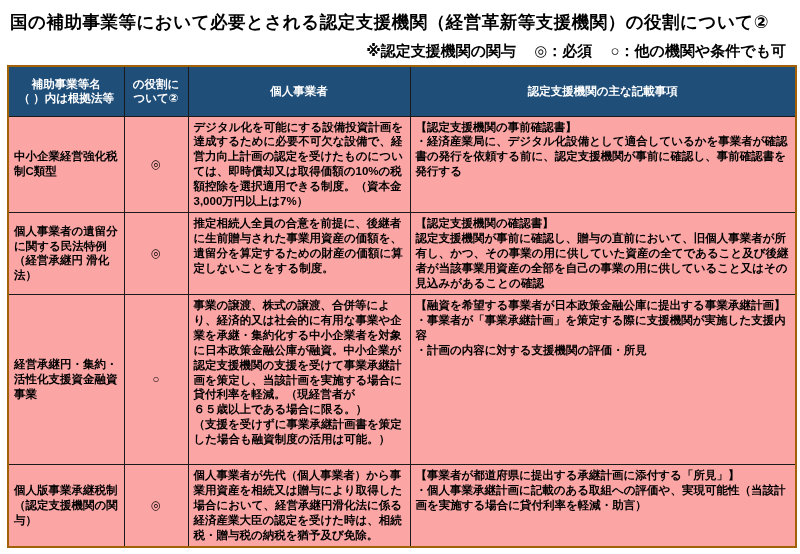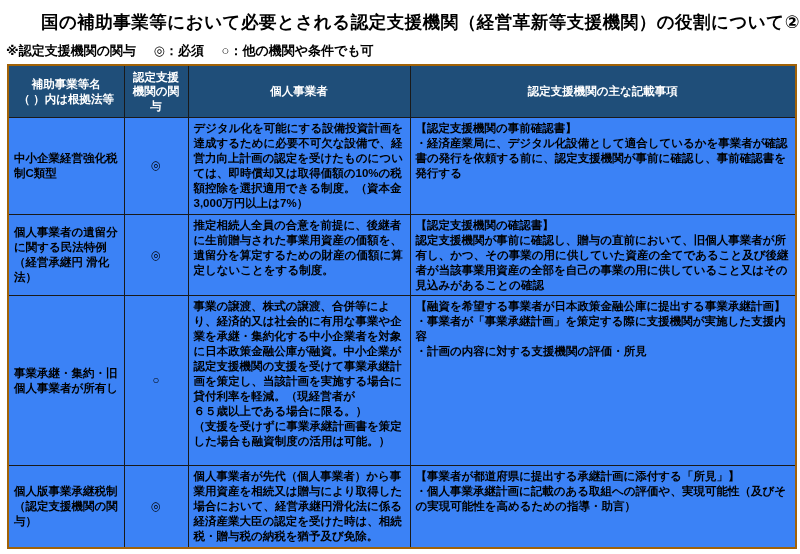--- a/index.html
+++ b/index.html
@@ -12,30 +12,31 @@
     color: #000000;
     overflow: hidden;
   }
   .page {
     width: 800px;
     height: 554px;
     box-sizing: border-box;
     padding-top: 8px;
   }
   .title {
-    text-align: right;
+    text-align: left;
     font-weight: bold;
     font-size: 17.5px;
     letter-spacing: 0.5px;
-    margin: 2px 0 8px 4px;
+    margin: 2px 0 8px 10px;
   }
   .legend {
-    font-size: 13px;
+    font-size: 15px;
     font-weight: bold;
     margin: 8px 0 4px 6px;
+    text-align: right;
   }
   .legend span { margin-right: 14px; }
   table.subsidy {
     border-collapse: collapse;
     table-layout: fixed;
     width: 788px;
     margin-left: 7px;
     border: 2px solid #a16207;
   }
   table.subsidy th {
@@ -50,21 +51,21 @@
     white-space: pre-line;
     line-height: 1.25;
   }
   table.subsidy td {
     border: 1px solid #1a1a1a;
     font-size: 11.5px;
     font-weight: bold;
     line-height: 1.3;
     padding: 3px 5px;
     white-space: pre-line;
-    background: #3b82f6;
+    background: #fca5a5;
   }
   td.name-cell { vertical-align: middle; }
   td.mark-cell {
     text-align: center;
     vertical-align: middle;
     font-size: 13px;
     font-weight: normal;
   }
   td.overview-cell, td.notes-cell { vertical-align: top; }
   col.c-name { width: 116px; }
@@ -94,54 +95,54 @@
     <colgroup>
       <col class="c-name">
       <col class="c-mark">
       <col class="c-overview">
       <col class="c-notes">
     </colgroup>
     <thead>
       <tr class="head-row">
         <th>補助事業等名
 （ ）内は根拠法等</th>
-        <th>認定支援機関の関与</th>
+        <th>の役割について②</th>
         <th>個人事業者</th>
         <th>認定支援機関の主な記載事項</th>
       </tr>
     </thead>
     <tbody>
       <tr class="row-1">
         <td class="name-cell">中小企業経営強化税制C類型</td>
         <td class="mark-cell">◎</td>
         <td class="overview-cell">デジタル化を可能にする設備投資計画を達成するために必要不可欠な設備で、経営力向上計画の認定を受けたものについては、即時償却又は取得価額の10%の税額控除を選択適用できる制度。（資本金3,000万円以上は7%）</td>
         <td class="notes-cell">【認定支援機関の事前確認書】
 ・経済産業局に、デジタル化設備として適合しているかを事業者が確認書の発行を依頼する前に、認定支援機関が事前に確認し、事前確認書を発行する</td>
       </tr>
       <tr class="row-2">
         <td class="name-cell">個人事業者の遺留分に関する民法特例（経営承継円 滑化法）</td>
         <td class="mark-cell">◎</td>
         <td class="overview-cell">推定相続人全員の合意を前提に、後継者に生前贈与された事業用資産の価額を、遺留分を算定するための財産の価額に算定しないことをする制度。</td>
         <td class="notes-cell">【認定支援機関の確認書】
 認定支援機関が事前に確認し、贈与の直前において、旧個人事業者が所有し、かつ、その事業の用に供していた資産の全てであること及び後継者が当該事業用資産の全部を自己の事業の用に供していること又はその見込みがあることの確認</td>
       </tr>
       <tr class="row-3">
-        <td class="name-cell">事業承継・集約・旧個人事業者が所有し</td>
+        <td class="name-cell">経営承継円・集約・活性化支援資金融資事業</td>
         <td class="mark-cell">○</td>
         <td class="overview-cell">事業の譲渡、株式の譲渡、合併等により、経済的又は社会的に有用な事業や企業を承継・集約化する中小企業者を対象に日本政策金融公庫が融資。中小企業が認定支援機関の支援を受けて事業承継計画を策定し、当該計画を実施する場合に貸付利率を軽減。（現経営者が
 ６５歳以上である場合に限る。）
 （支援を受けずに事業承継計画書を策定した場合も融資制度の活用は可能。）</td>
         <td class="notes-cell">【融資を希望する事業者が日本政策金融公庫に提出する事業承継計画】
 ・事業者が「事業承継計画」を策定する際に支援機関が実施した支援内容
 ・計画の内容に対する支援機関の評価・所見</td>
       </tr>
       <tr class="row-4">
         <td class="name-cell">個人版事業承継税制
 （認定支援機関の関与）</td>
         <td class="mark-cell">◎</td>
         <td class="overview-cell">個人事業者が先代（個人事業者）から事業用資産を相続又は贈与により取得した場合において、経営承継円滑化法に係る経済産業大臣の認定を受けた時は、相続税・贈与税の納税を猶予及び免除。</td>
         <td class="notes-cell">【事業者が都道府県に提出する承継計画に添付する「所見」】
-・個人事業承継計画に記載のある取組への評価や、実現可能性（及びその実現可能性を高めるための指導・助言）</td>
+・個人事業承継計画に記載のある取組への評価や、実現可能性（当該計画を実施する場合に貸付利率を軽減・助言）</td>
       </tr>
     </tbody>
   </table>
 
 </div>
 
 </body></html>

